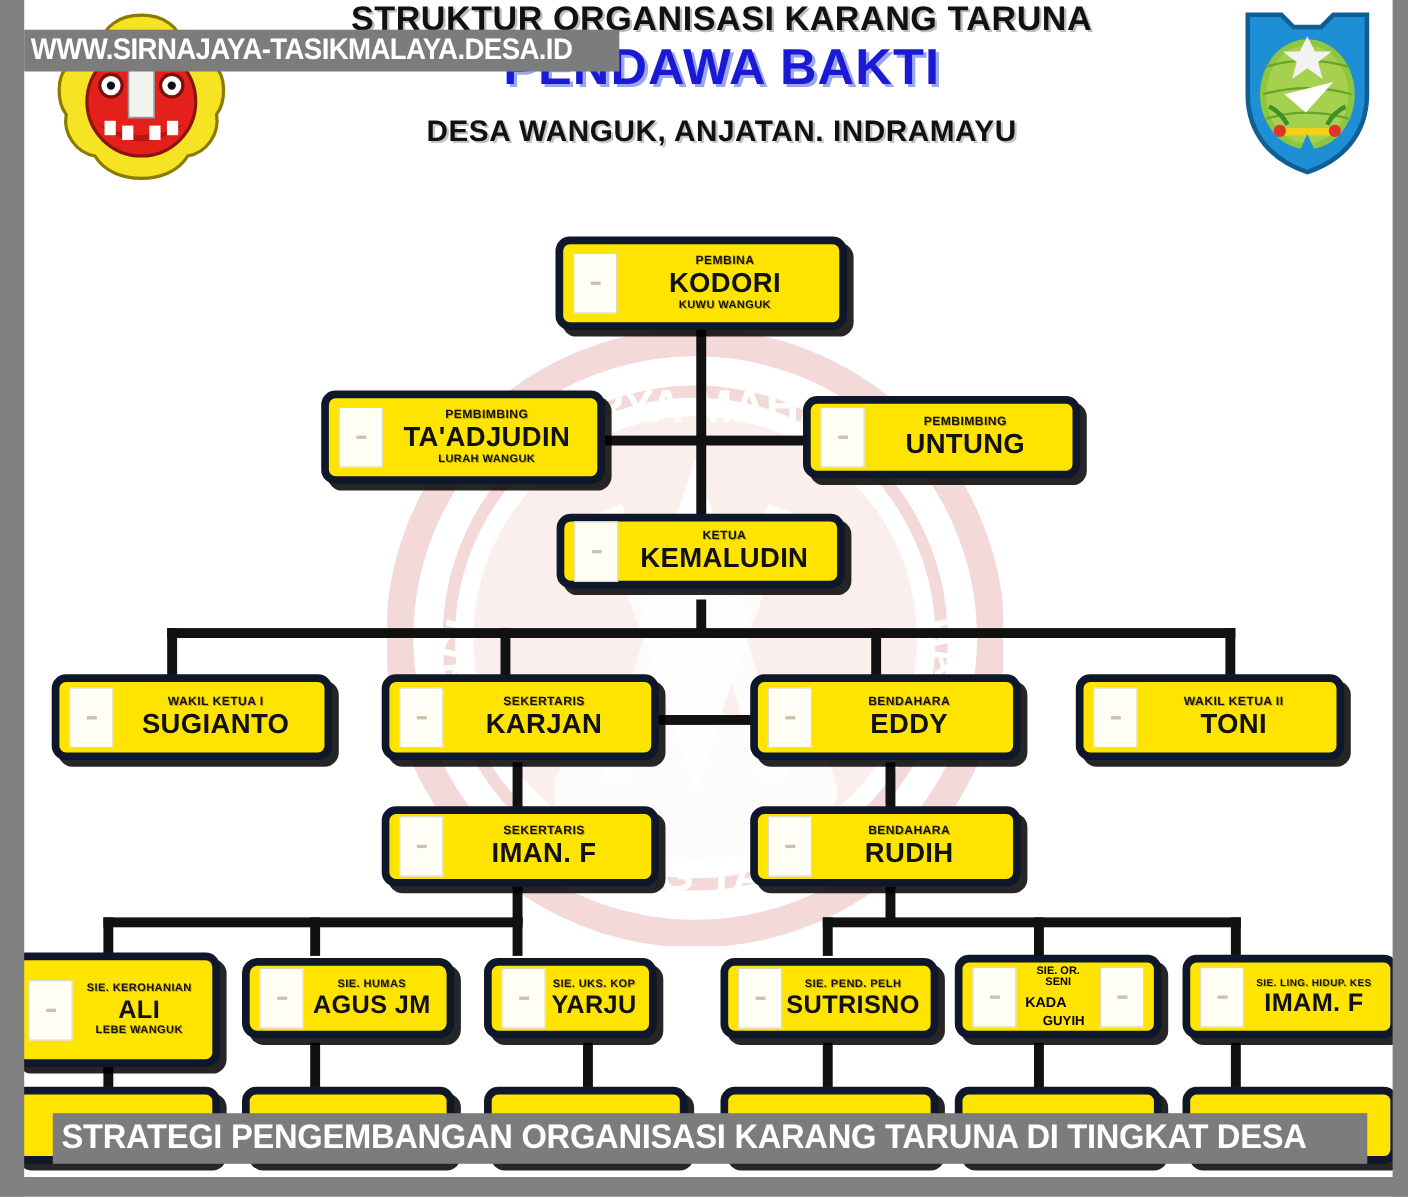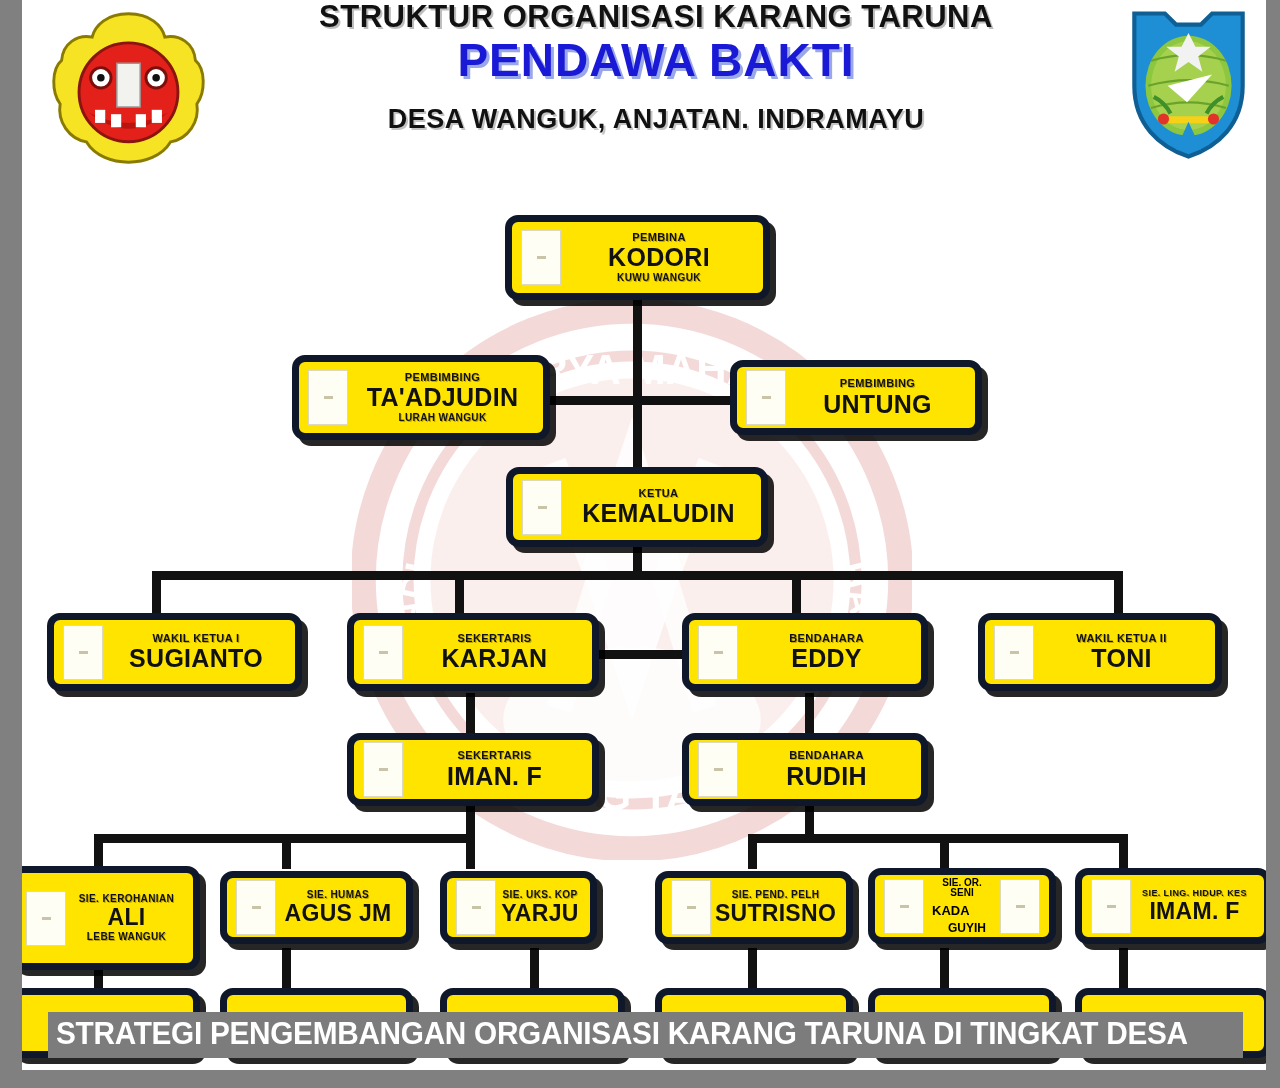--- a/index.html
+++ b/index.html
@@ -236,21 +236,21 @@
   </div>
 
   <div class="node" style="left:730px; top:360px; width:252px; height:75px;">
     <div class="photo"></div>
     <div class="txt">
       <span class="role">PEMBIMBING</span>
       <span class="name">UNTUNG</span>
     </div>
   </div>
 
-  <div class="node" style="left:506px; top:467px; width:262px; height:80px;">
+  <div class="node" style="left:506px; top:467px; width:262px; height:68px;">
     <div class="photo"></div>
     <div class="txt">
       <span class="role">KETUA</span>
       <span class="name">KEMALUDIN</span>
     </div>
   </div>
 
   <div class="node" style="left:47px; top:613px; width:255px; height:78px;">
     <div class="photo"></div>
     <div class="txt">
@@ -301,21 +301,21 @@
 
   <div class="node sie" style="left:10px; top:866px; width:190px; height:104px;justify-content:flex-end;">
     <div class="photo"></div>
     <div class="txt">
       <span class="role">SIE. KEROHANIAN</span>
       <span class="name">ALI</span>
       <span class="sub">LEBE WANGUK</span>
     </div>
   </div>
 
-  <div class="node sie" style="left:220px; top:871px; width:193px; height:73px;">
+  <div class="node sie" style="left:220px; top:871px; width:193px; height:73px;border-radius:14px;">
     <div class="photo"></div>
     <div class="txt">
       <span class="role">SIE. HUMAS</span>
       <span class="name">AGUS JM</span>
     </div>
   </div>
 
   <div class="node sie" style="left:440px; top:871px; width:157px; height:73px;">
     <div class="photo"></div>
     <div class="txt">
@@ -354,17 +354,20 @@
   <div class="node" style="left:220px; top:988px; width:193px; height:70px;"></div>
   <div class="node" style="left:440px; top:988px; width:185px; height:70px;"></div>
   <div class="node" style="left:655px; top:988px; width:198px; height:70px;"></div>
   <div class="node" style="left:868px; top:988px; width:188px; height:70px;"></div>
   <div class="node" style="left:1075px; top:988px; width:196px; height:70px;"></div>
 
   <div class="bar-left"></div>
   <div class="bar-right"></div>
   <div class="bar-bottom"></div>
 
+  <div class="wm-top">
+    <span>WWW.SIRNAJAYA-TASIKMALAYA.DESA.ID</span>
+  </div>
   <div class="wm-bottom">
     <span>STRATEGI PENGEMBANGAN ORGANISASI KARANG TARUNA DI TINGKAT DESA</span>
   </div>
 
 </div>
 
 </body></html>

